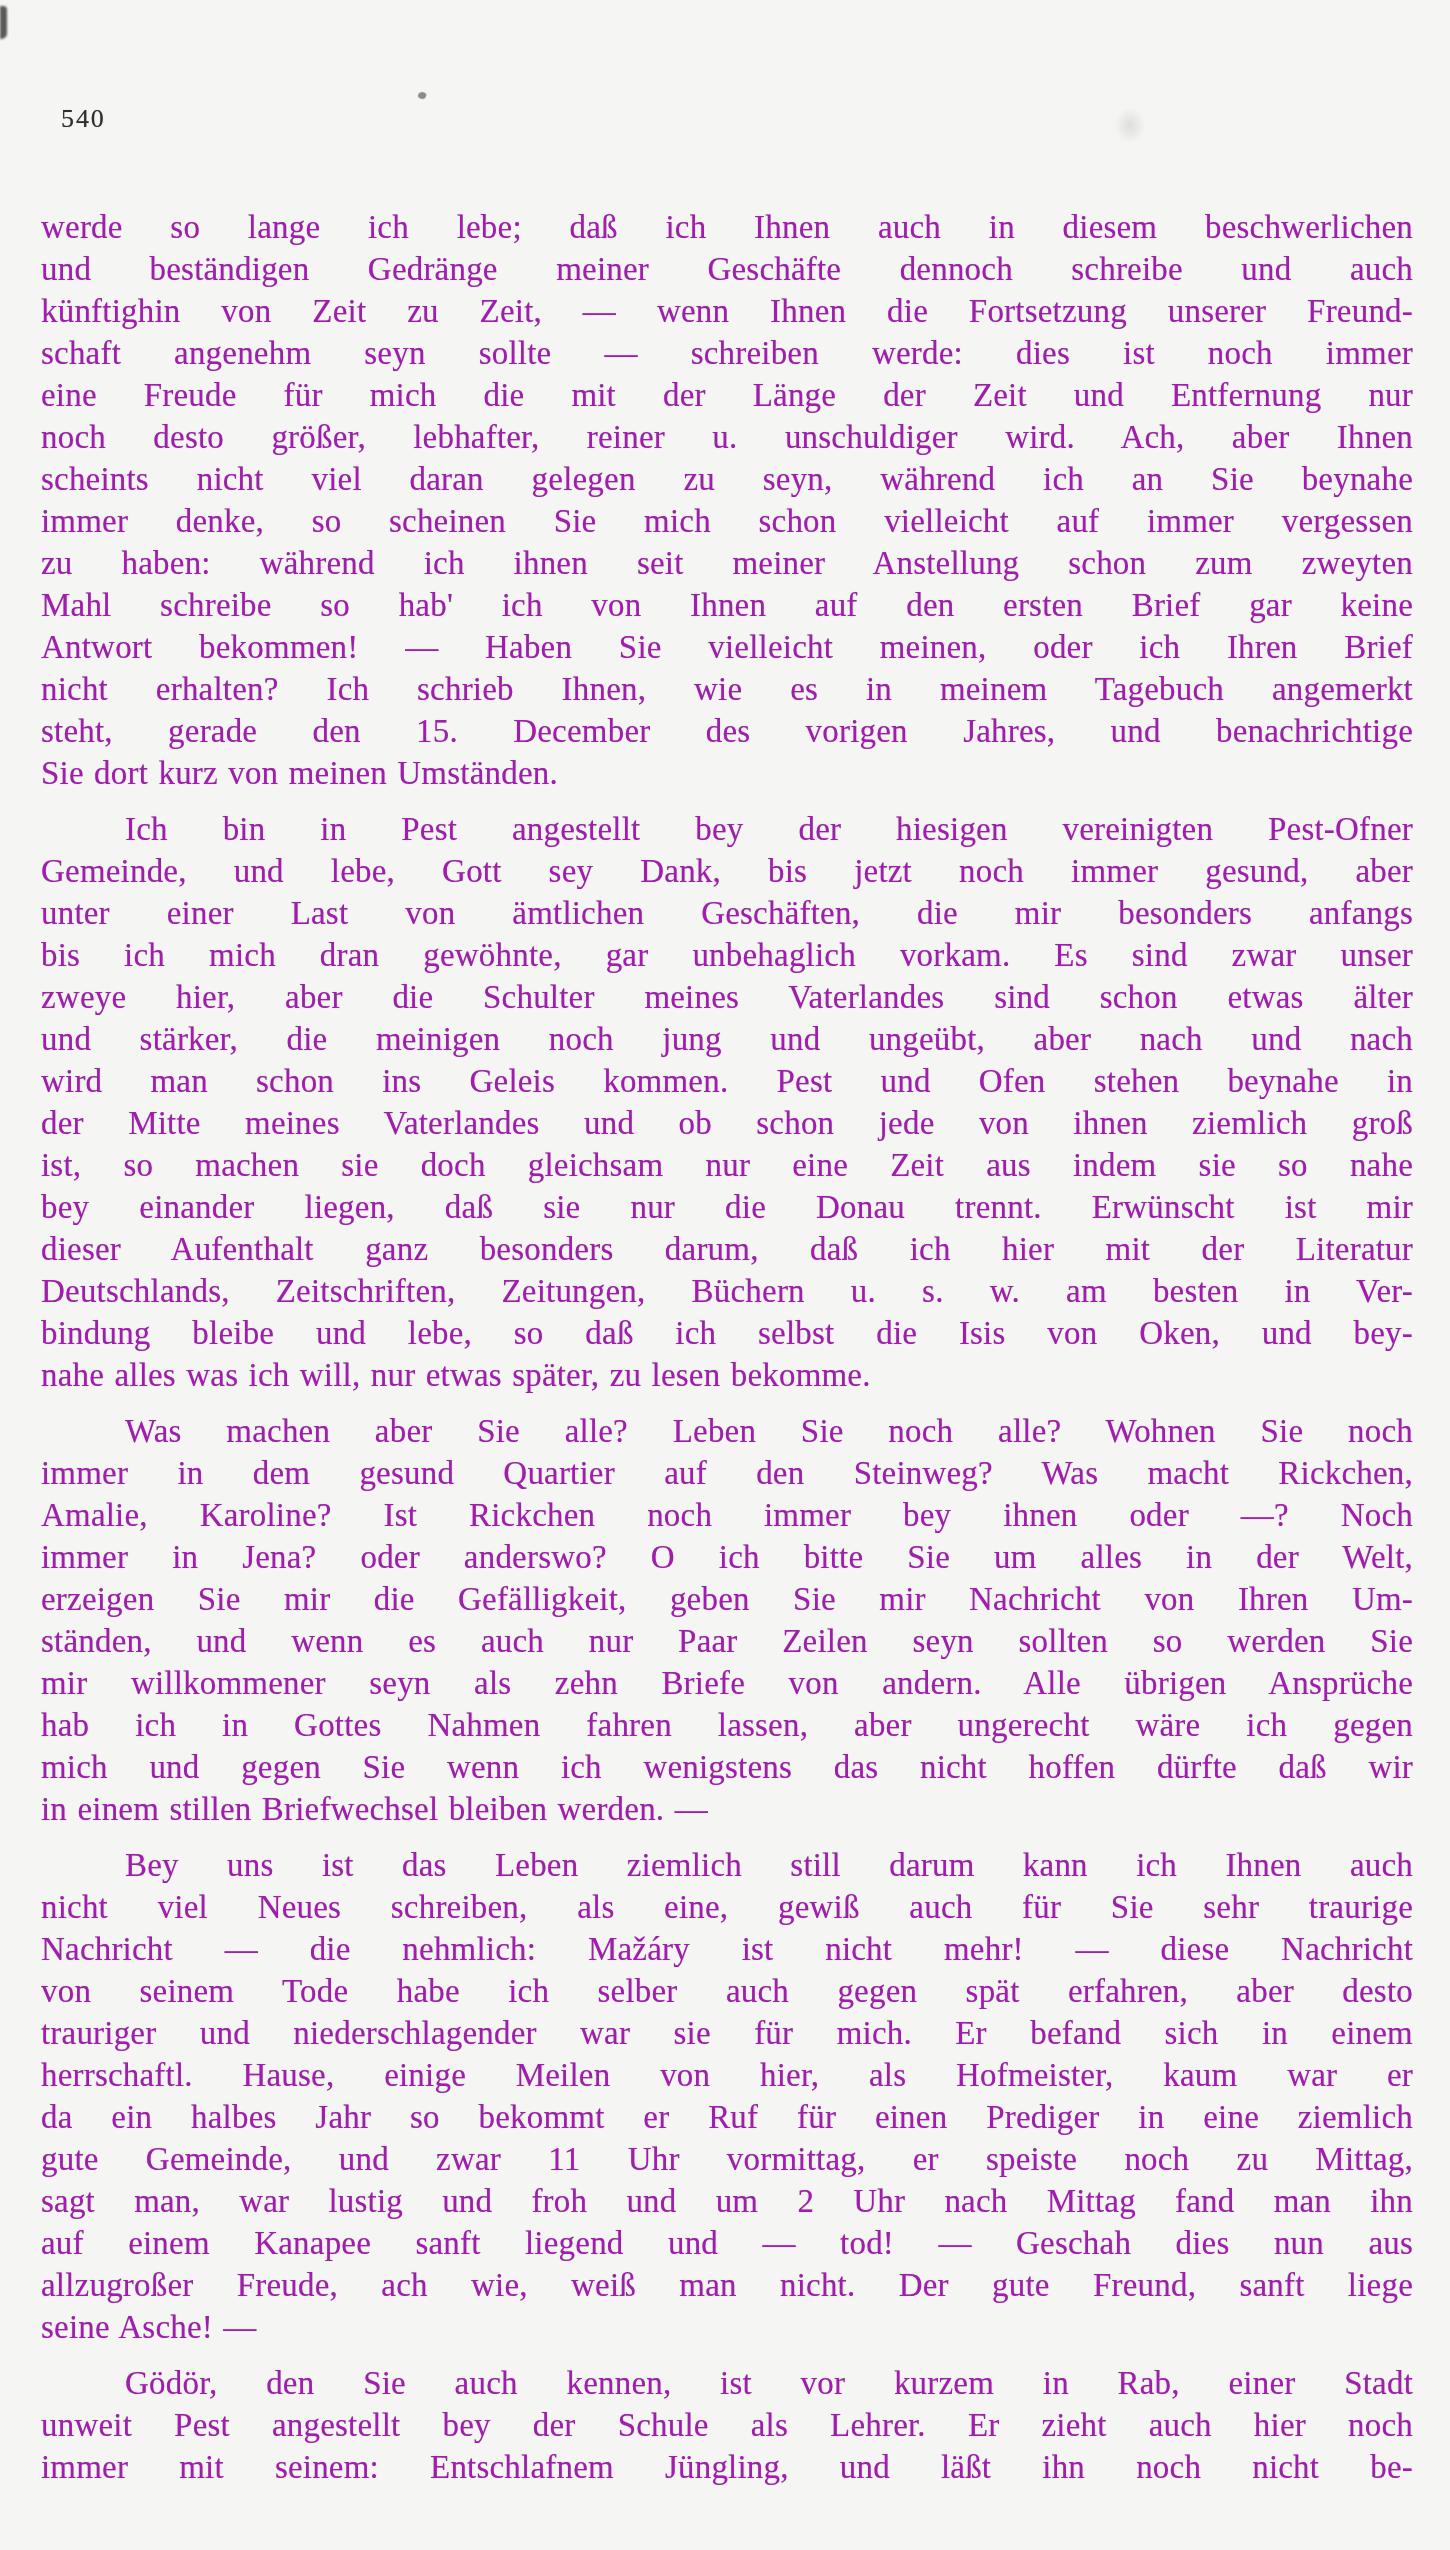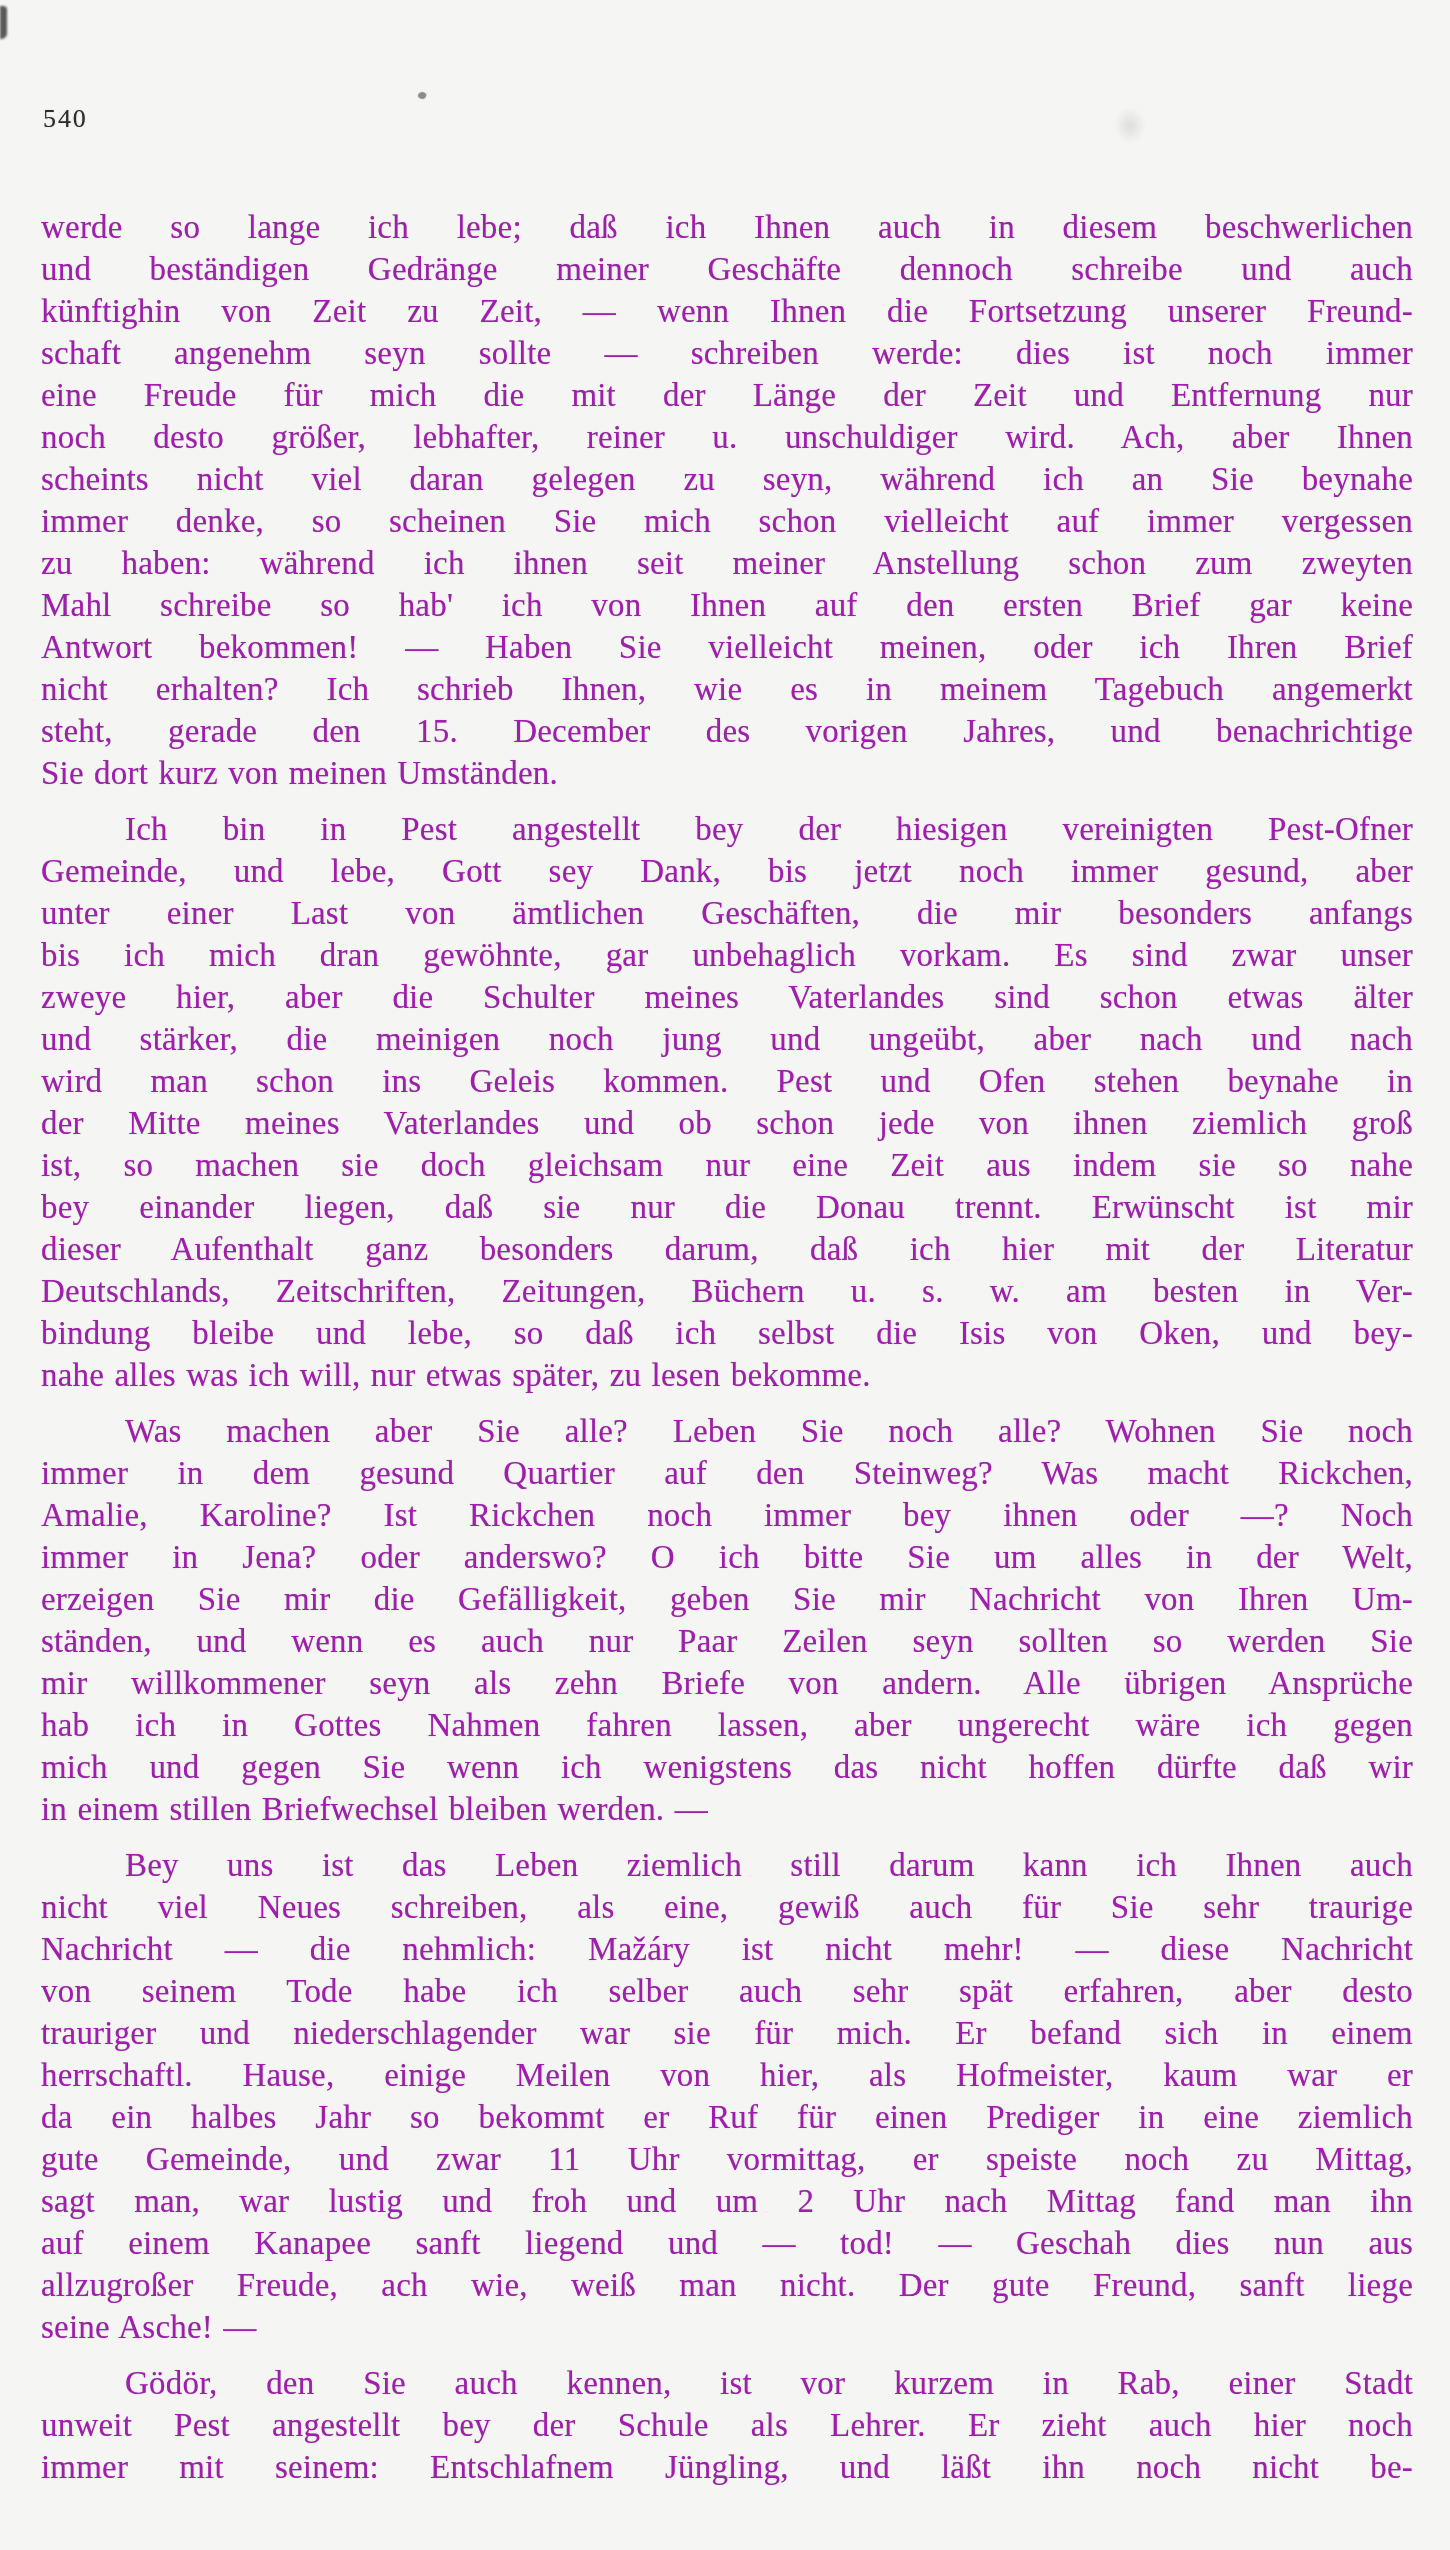--- a/index.html
+++ b/index.html
@@ -11,21 +11,21 @@
     position: relative;
     width: 1451px;
     height: 2550px;
     background: #f5f5f3;
     overflow: hidden;
     font-family: "Liberation Serif", "DejaVu Serif", serif;
     color: #262626;
   }
   .page-number {
     position: absolute;
-    left: 43px;
+    left: 61px;
     top: 104px;
     font-size: 26px;
     letter-spacing: 1.9px;
     color: #2e2e2e;
     text-shadow: 0 0 0.9px rgba(40,40,40,0.45);
   }
   .text-block {
     position: absolute;
     left: 41px;
     top: 206px;
@@ -137,21 +137,21 @@
         <div class="line">ständen, und wenn es auch nur Paar Zeilen seyn sollten so werden Sie</div>
         <div class="line">mir willkommener seyn als zehn Briefe von andern. Alle übrigen Ansprüche</div>
         <div class="line">hab ich in Gottes Nahmen fahren lassen, aber ungerecht wäre ich gegen</div>
         <div class="line">mich und gegen Sie wenn ich wenigstens das nicht hoffen dürfte daß wir</div>
         <div class="line last">in einem stillen Briefwechsel bleiben werden. —</div>
       </div>
       <div class="paragraph">
         <div class="line indent">Bey uns ist das Leben ziemlich still darum kann ich Ihnen auch</div>
         <div class="line">nicht viel Neues schreiben, als eine, gewiß auch für Sie sehr traurige</div>
         <div class="line">Nachricht — die nehmlich: Mažáry ist nicht mehr! — diese Nachricht</div>
-        <div class="line">von seinem Tode habe ich selber auch sehr spät erfahren, aber desto</div>
+        <div class="line">von seinem Tode habe ich selber auch gegen spät erfahren, aber desto</div>
         <div class="line">trauriger und niederschlagender war sie für mich. Er befand sich in einem</div>
         <div class="line">herrschaftl. Hause, einige Meilen von hier, als Hofmeister, kaum war er</div>
         <div class="line">da ein halbes Jahr so bekommt er Ruf für einen Prediger in eine ziemlich</div>
         <div class="line">gute Gemeinde, und zwar 11 Uhr vormittag, er speiste noch zu Mittag,</div>
         <div class="line">sagt man, war lustig und froh und um 2 Uhr nach Mittag fand man ihn</div>
         <div class="line">auf einem Kanapee sanft liegend und — tod! — Geschah dies nun aus</div>
         <div class="line">allzugroßer Freude, ach wie, weiß man nicht. Der gute Freund, sanft liege</div>
         <div class="line last">seine Asche! —</div>
       </div>
       <div class="paragraph">

